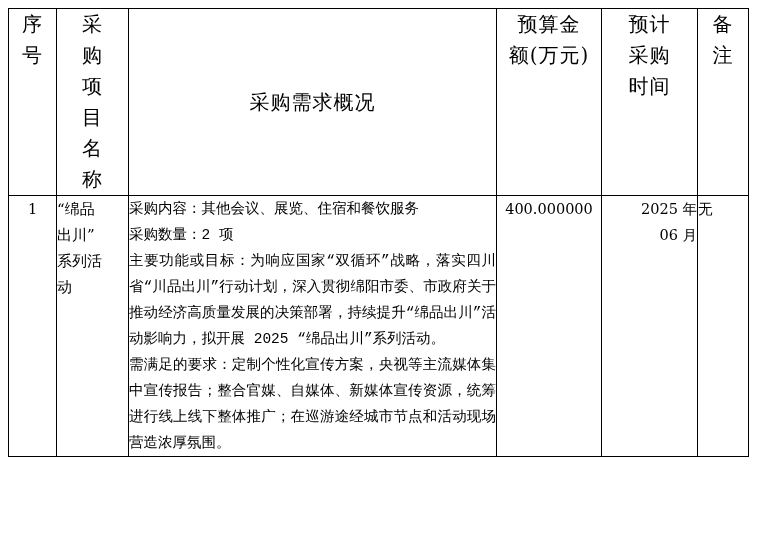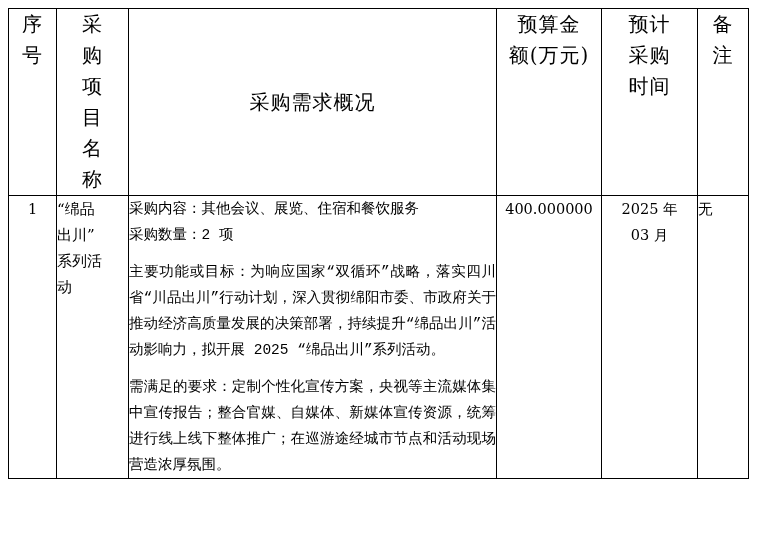--- a/index.html
+++ b/index.html
@@ -61,33 +61,32 @@
     font-size: 14.5px;
     line-height: 26px;
     padding: 8px 2px;
   }
   .desc-line {
     white-space: nowrap;
   }
   .desc-para {
     text-align: justify;
     text-justify: inter-ideograph;
-    margin-top: 11px;
   }
   .amount {
     font-size: 14.5px;
     line-height: 26px;
     padding: 8px 6px;
     text-align: center;
   }
   .time {
     font-size: 14.5px;
     line-height: 26px;
     padding: 8px 6px;
-    text-align: center;
+    text-align: right;
     margin-left: 48px;
   }
   .remark {
     font-size: 14.5px;
     line-height: 26px;
     padding: 8px 6px;
     text-align: left;
   }
   .name-cell {
     font-size: 15px;
@@ -153,19 +152,19 @@
         </td>
         <td class="cell">
           <div class="desc-line">采购内容：其他会议、展览、住宿和餐饮服务</div>
           <div class="desc-line">采购数量：2 项</div>
           <div class="desc-para">主要功能或目标：为响应国家“双循环”战略，落实四川省“川品出川”行动计划，深入贯彻绵阳市委、市政府关于推动经济高质量发展的决策部署，持续提升“绵品出川”活动影响力，拟开展 2025 “绵品出川”系列活动。</div>
           <div class="desc-para">需满足的要求：定制个性化宣传方案，央视等主流媒体集中宣传报告；整合官媒、自媒体、新媒体宣传资源，统筹进行线上线下整体推广；在巡游途经城市节点和活动现场营造浓厚氛围。</div>
         </td>
         <td class="amount">400.000000</td>
         <td class="time">
           <div>2025 年</div>
-          <div>03 月</div>
+          <div>06 月</div>
         </td>
         <td class="remark">无</td>
       </tr>
     </tbody>
   </table>
 </div>
 
 </body></html>

